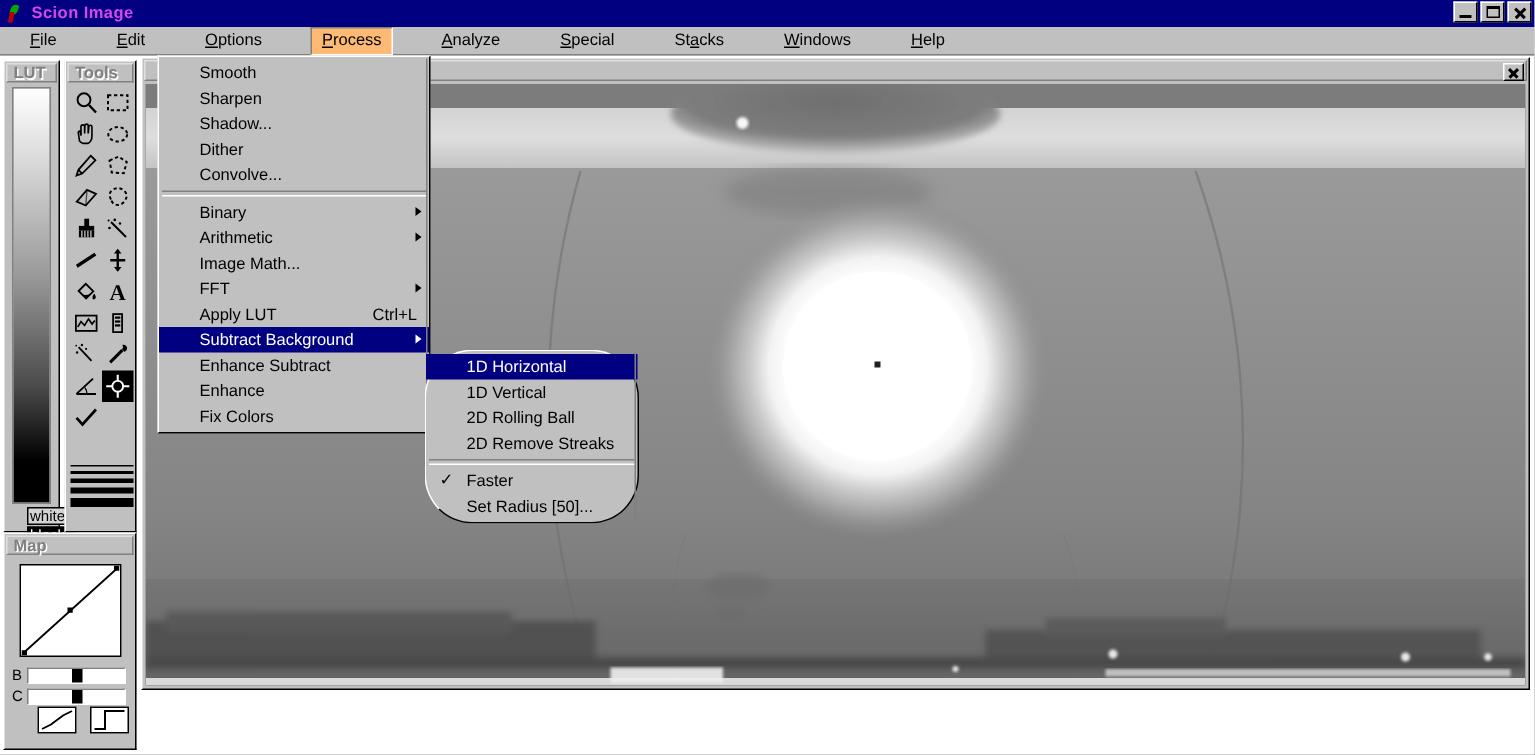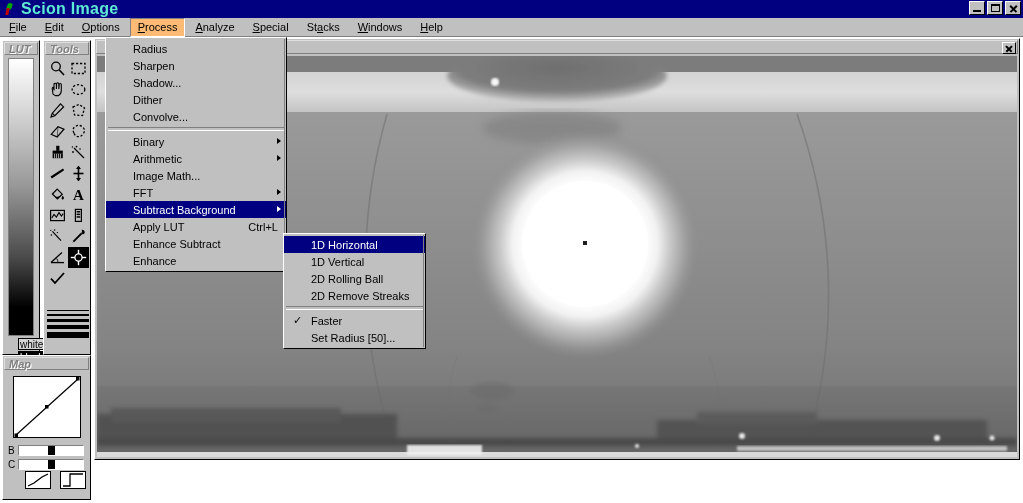--- a/index.html
+++ b/index.html
@@ -26,22 +26,22 @@
   .title-icon .leaf{
     position:absolute;left:4px;top:1px;width:5px;height:7px;
     background:#00a800;border-radius:60% 10% 60% 10%;
     transform:rotate(15deg);
   }
   .title-icon .stem{
     position:absolute;left:3px;top:6px;width:3px;height:7px;
     background:#c00000;transform:skewX(-12deg);
   }
   .title-text{
-    font-weight:bold;font-size:16px;letter-spacing:.3px;
-    color:#5eead4;white-space:nowrap;
+    font-weight:bold;font-size:11px;letter-spacing:.3px;
+    color:#d946ef;white-space:nowrap;
   }
   .win-btns{position:absolute;right:2px;top:1px;display:flex;gap:2px;}
   .win-btn{
     width:16px;height:14px;background:#c0c0c0;
     border-top:1px solid #ffffff;border-left:1px solid #ffffff;
     border-right:1px solid #000000;border-bottom:1px solid #000000;
     position:relative;box-sizing:border-box;
   }
   .win-btn i{position:absolute;display:block;background:#000000;}
   .wb-min i{left:3px;bottom:2px;width:8px;height:2px;}
@@ -51,21 +51,21 @@
   .wb-close i.b{left:3px;top:6px;width:9px;height:1.5px;transform:rotate(-45deg);}
 
   
   .menubar{
     position:absolute;left:0;top:18px;width:1023px;height:19px;
     background:#c0c0c0;
     border-bottom:1px solid #808080;
     display:flex;align-items:center;box-sizing:border-box;
   }
   .menu-item{
-    padding:2px 7px;margin:0 1px;color:#000000;font-size:11px;
+    padding:2px 7px;margin:0 12px;color:#000000;font-size:11px;
     white-space:nowrap;line-height:13px;box-sizing:border-box;
     border:1px solid transparent;
   }
   .menu-item.open{
     border-top:1px solid #808080;border-left:1px solid #808080;
     border-right:1px solid #ffffff;border-bottom:1px solid #ffffff;
     background:#fdba74;
   }
   .mn{text-decoration:underline;}
 
@@ -76,21 +76,20 @@
     border-right:1px solid #000000;border-bottom:1px solid #000000;
     box-sizing:border-box;
   }
   .pal-title{
     height:13px;margin:1px;background:#c0c0c0;
     border-top:1px solid #dfdfdf;border-left:1px solid #dfdfdf;
     border-right:1px solid #808080;border-bottom:1px solid #808080;
     color:#808080;font-weight:bold;font-size:11px;
     display:flex;align-items:center;padding-left:4px;box-sizing:border-box;
     text-shadow:1px 1px 0 #ffffff;
-    font-style:italic;
   }
 
   #lut-palette{left:2px;top:40px;width:38px;height:315px;}
   .lut-ramp{
     position:absolute;left:5px;top:17px;width:26px;height:278px;
     background:linear-gradient(to bottom,#ffffff 0%,#d8d8d8 18%,#9a9a9a 45%,#4a4a4a 72%,#000000 90%,#000000 100%);
     border:1px solid #808080;box-sizing:border-box;
   }
   .lut-lbl{
     position:absolute;left:15px;width:32px;height:12px;
@@ -176,21 +175,21 @@
     position:absolute;background:#c0c0c0;
     border-top:1px solid #ffffff;border-left:1px solid #ffffff;
     border-right:1px solid #000000;border-bottom:1px solid #000000;
     box-sizing:border-box;z-index:40;
     padding:2px 0;
   }
   .dropdown::after{
     content:"";position:absolute;right:1px;top:1px;bottom:1px;width:1px;background:#808080;
   }
   #process-menu{left:105px;top:37px;width:182px;}
-  #submenu{left:283px;top:233px;width:143px;}
+  #submenu{left:283px;top:233px;width:143px;border-radius:32px;}
   .mi{
     height:17px;display:flex;align-items:center;position:relative;
     padding-left:27px;padding-right:8px;font-size:11px;color:#000000;
     white-space:nowrap;box-sizing:border-box;
   }
   .mi.hl{background:#000080;color:#ffffff;}
   .mi .shortcut{margin-left:auto;padding-left:20px;font-size:11px;}
   .mi .arrow{
     position:absolute;right:5px;top:5px;
     width:0;height:0;border-left:4px solid #000000;
@@ -553,21 +552,21 @@
       <span class="map-btn">
         <svg width="24" height="16" viewBox="0 0 24 16">
             <polyline points="2,14 9,14 9,2 22,2" fill="none" stroke="#000" stroke-width="1.3"></polyline>
           </svg>
       </span>
     </div>
   </div>
 
   <div class="dropdown" id="process-menu">
     <div class="mi">
-        <span>Radius</span>
+        <span>Smooth</span>
       </div>
     <div class="mi">
         <span>Sharpen</span>
       </div>
     <div class="mi">
         <span>Shadow...</span>
       </div>
     <div class="mi">
         <span>Dither</span>
       </div>
@@ -582,34 +581,37 @@
     <div class="mi">
         <span>Arithmetic</span>
         <span class="arrow"></span>
       </div>
     <div class="mi">
         <span>Image Math...</span>
       </div>
     <div class="mi">
         <span>FFT</span>
         <span class="arrow"></span>
+      </div>
+    <div class="mi">
+        <span>Apply LUT</span>
+        <span class="shortcut">Ctrl+L</span>
       </div>
     <div class="mi hl">
         <span>Subtract Background</span>
         <span class="arrow"></span>
       </div>
     <div class="mi">
-        <span>Apply LUT</span>
-        <span class="shortcut">Ctrl+L</span>
-      </div>
-    <div class="mi">
         <span>Enhance Subtract</span>
       </div>
     <div class="mi">
         <span>Enhance</span>
+      </div>
+    <div class="mi">
+        <span>Fix Colors</span>
       </div>
   </div>
 
   <div class="dropdown" id="submenu">
     <div class="mi hl">
         <span>1D Horizontal</span>
       </div>
     <div class="mi">
         <span>1D Vertical</span>
       </div>

